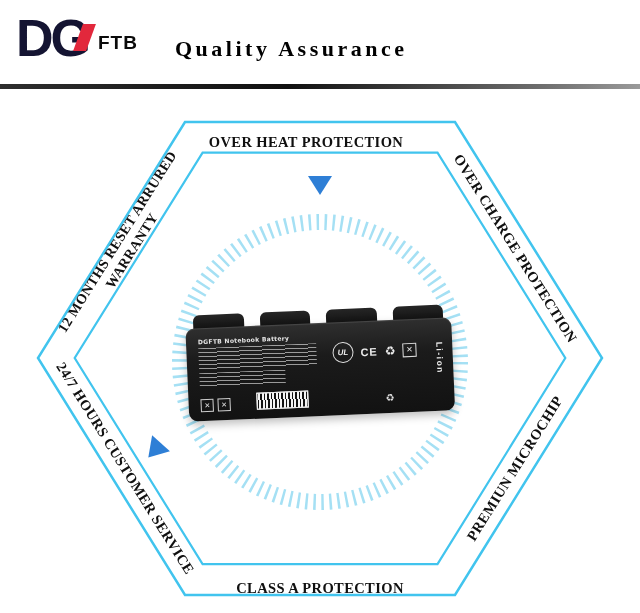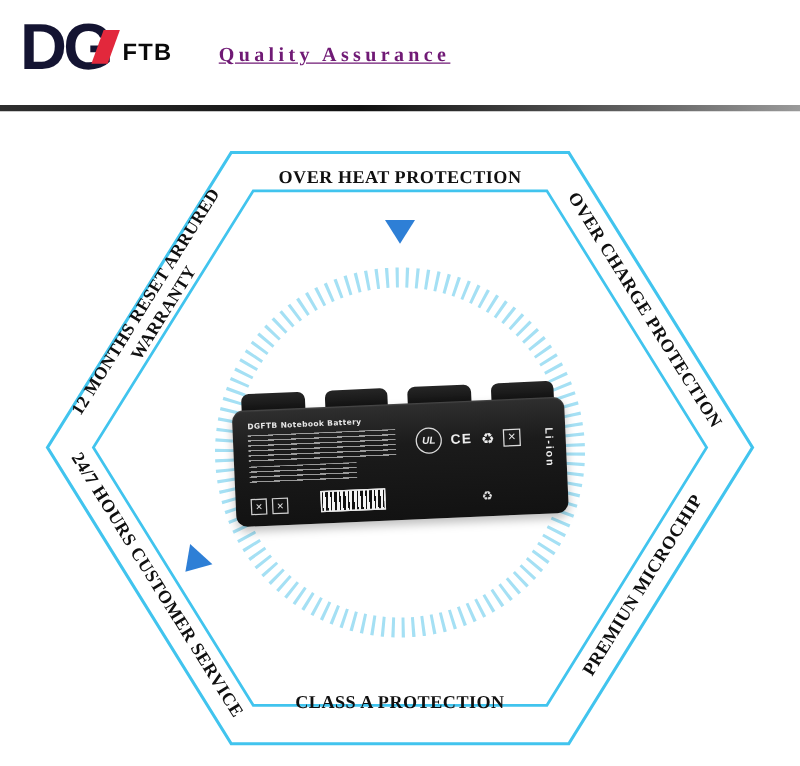--- a/index.html
+++ b/index.html
@@ -9,32 +9,32 @@
   
   .header{position:absolute;left:0;top:0;width:640px;height:84px;background:#ffffff;}
   .logo{position:absolute;left:16px;top:6px;height:70px;width:150px;}
   .logo-dg{position:absolute;left:0;top:2px;font-family:"Liberation Sans",sans-serif;
            font-weight:700;font-size:52px;letter-spacing:-3px;color:#141432;}
   .logo-accent{position:absolute;left:62px;top:18px;width:13px;height:27px;background:#e2283c;
                transform:skewX(-20deg);}
   .logo-ftb{position:absolute;left:82px;top:26px;font-family:"Liberation Sans",sans-serif;
             font-weight:700;font-size:19px;letter-spacing:1px;color:#0a0a0a;}
   .tagline{position:absolute;left:175px;top:36px;font-family:"Liberation Serif",serif;
-           font-weight:700;font-size:16px;letter-spacing:3.5px;color:#701a75;white-space:nowrap;text-decoration:underline;}
+           font-weight:700;font-size:22px;letter-spacing:3.5px;color:#000000;white-space:nowrap;}
   .divider{position:absolute;left:0;top:84px;width:640px;height:5px;
            background:linear-gradient(90deg,#2e2e2e 0%,#101010 45%,#6f6f6f 85%,#9a9a9a 100%);}
 
   
   .stage{position:absolute;left:0;top:0;width:640px;height:613px;}
   svg.hexsvg{position:absolute;left:0;top:0;z-index:1;}
 
   .hex-label{position:absolute;z-index:2;font-family:"Liberation Serif",serif;font-weight:700;
              font-size:14.5px;letter-spacing:0.4px;color:#101010;text-align:center;white-space:nowrap;}
-  .hl-top{left:160px;top:134px;width:320px;text-align:center;}
-  .hl-bottom{left:160px;top:554px;width:320px;}
+  .hl-top{left:146px;top:134px;width:320px;text-align:center;}
+  .hl-bottom{left:160px;top:580px;width:320px;}
   .hl-tr{left:375px;top:240px;width:280px;transform:rotate(58deg);}
   .hl-br{left:375px;top:460px;width:280px;transform:rotate(-58deg);}
   .hl-bl{left:-25px;top:460px;width:300px;transform:rotate(58deg);}
   .hl-tl{left:-20px;top:230px;width:290px;transform:rotate(-58deg);font-size:14px;
          line-height:1.18;white-space:normal;}
 
   
   .battery{position:absolute;left:187px;top:310px;width:266px;height:108px;z-index:3;
            transform:rotate(-2.5deg);}
   .bat-tabs{position:absolute;left:8px;top:0;right:8px;height:17px;display:flex;gap:16px;}

